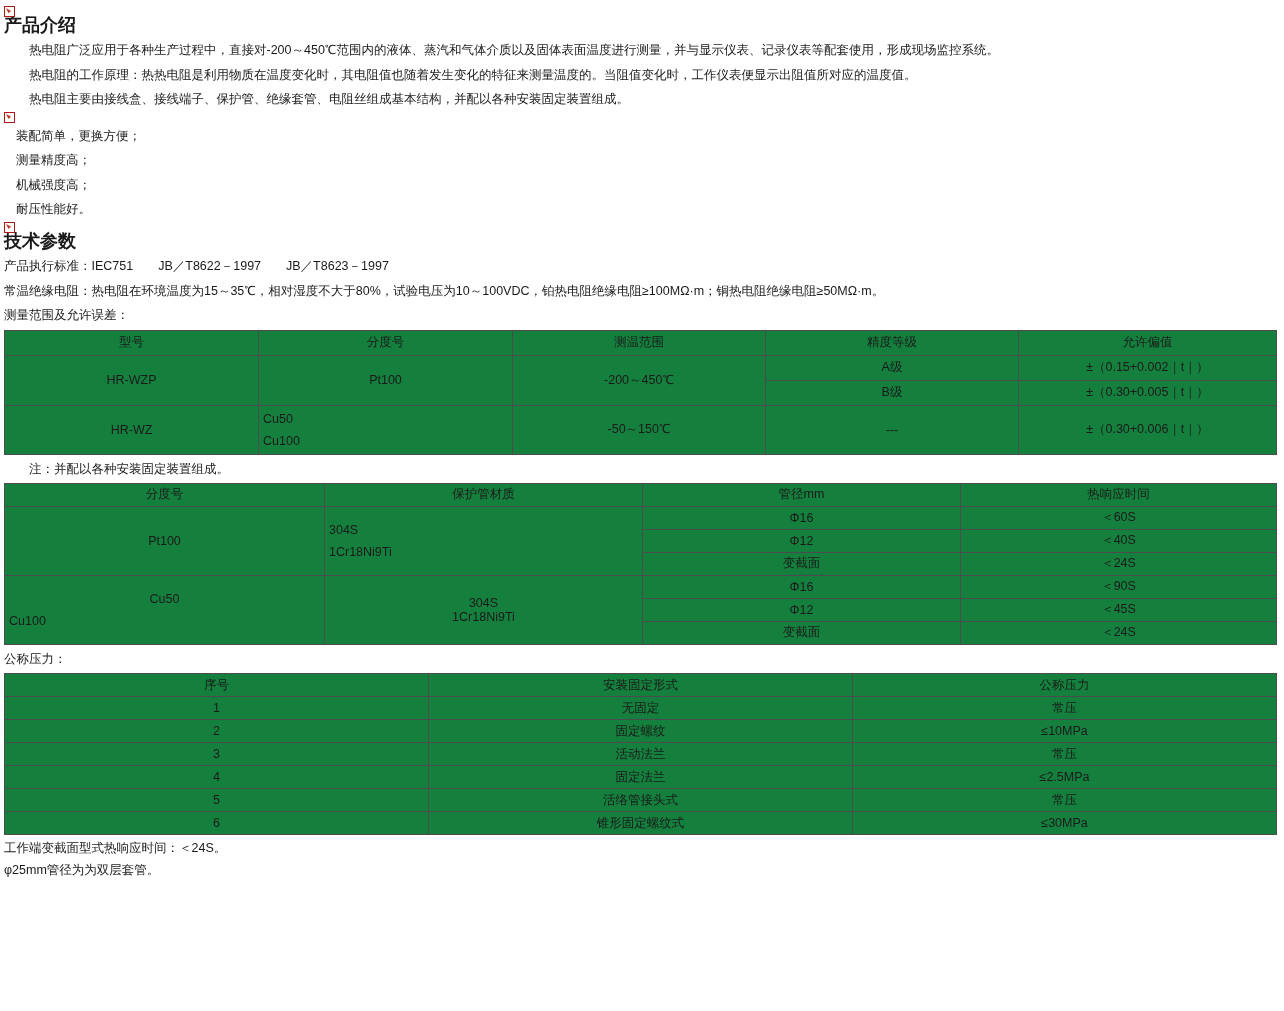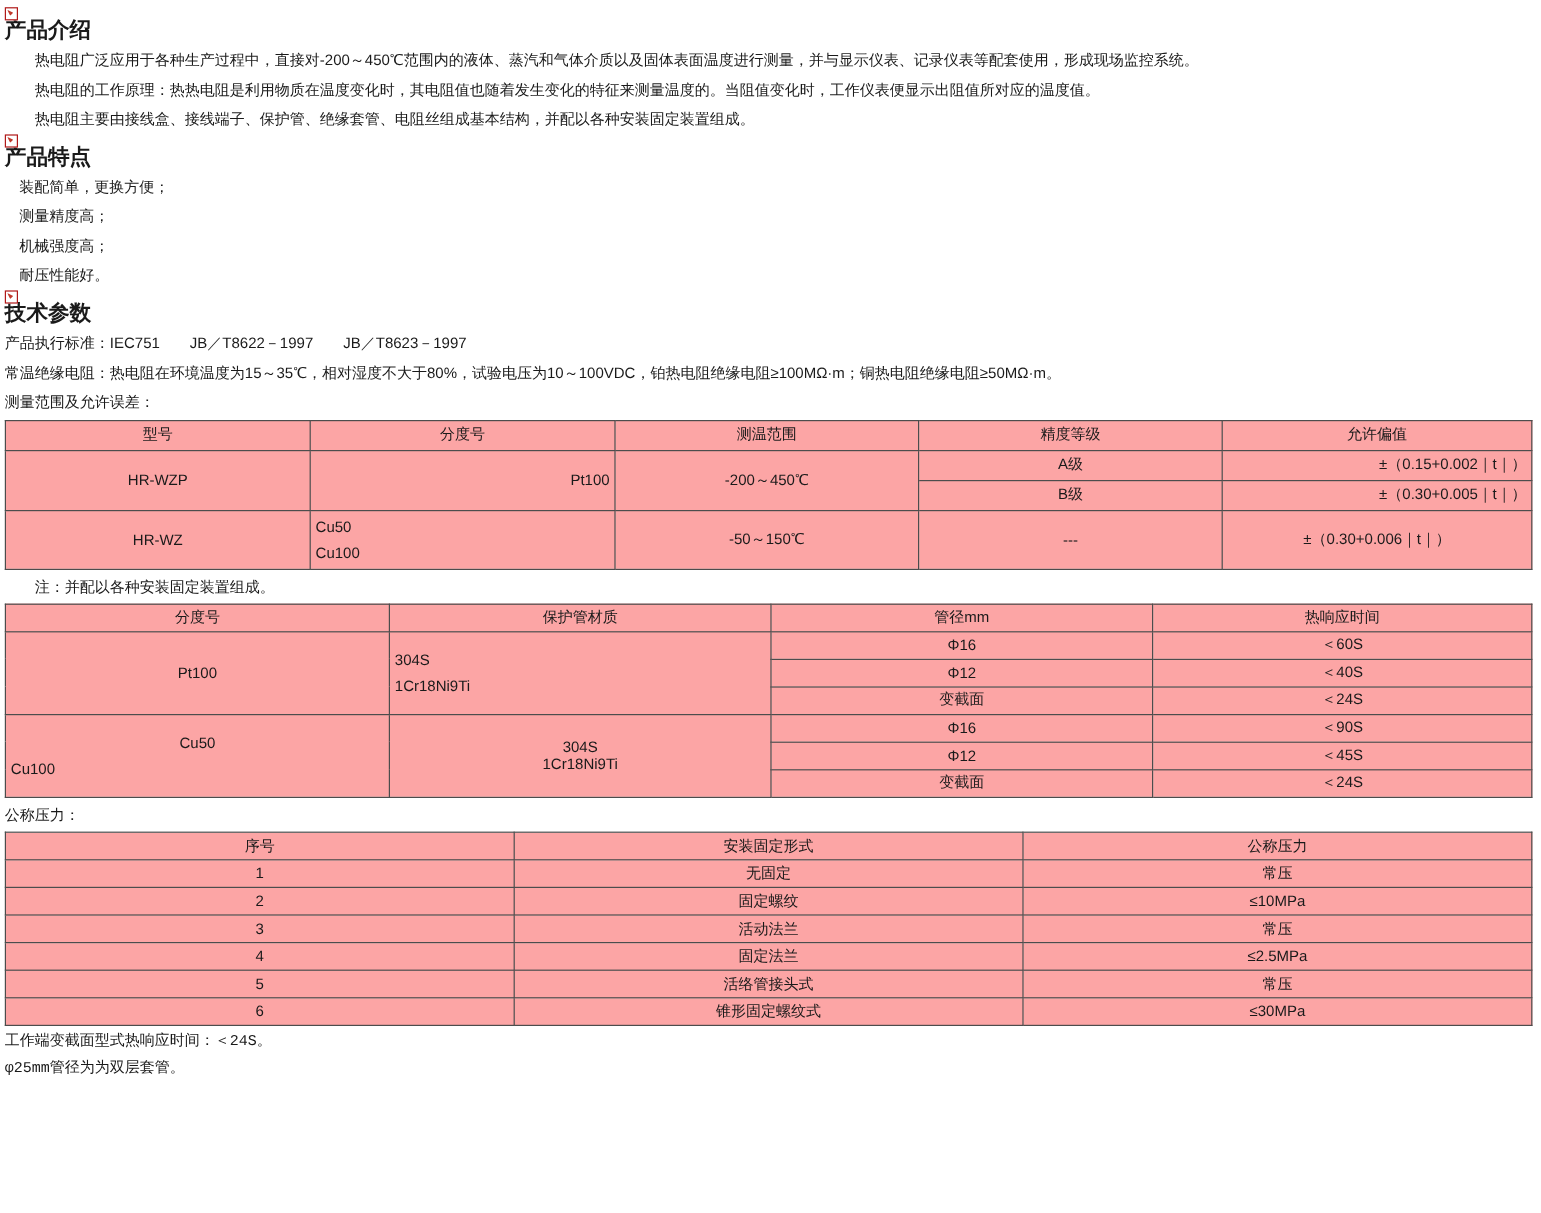--- a/index.html
+++ b/index.html
@@ -70,39 +70,38 @@
   .note {
     line-height: 24px;
     margin: 0;
     padding-left: 25px;
     font-size: 12.5px;
   }
   .tail-line {
     line-height: 22px;
     margin: 0;
     font-size: 12.5px;
-    font-family: Liberation Mono, monospace;
   }
   table {
     border-collapse: collapse;
     width: 1272px;
     table-layout: fixed;
     margin: 2px 0 2px 0;
   }
   table td {
     border: 1px solid #4c4c4c;
     text-align: center;
     font-size: 12.5px;
     padding: 2px 4px;
     vertical-align: middle;
     height: 18px;
-    background: #fca5a5;
+    background: #15803d;
   }
   td.left {
-    text-align: right;
+    text-align: center;
   }
   .t1 td { height: 20px; }
   .t1 .tall { height: 38px; }
   .block-cell {
     text-align: left;
     line-height: 22px;
     margin-left: 48px;
   }
 </style>
 </head>
@@ -110,21 +109,20 @@
 
 <div class="page">
 
   <div class="broken-row"><span class="broken-img"></span></div>
   <div class="sec-head">产品介绍</div>
   <p class="para indent">热电阻广泛应用于各种生产过程中，直接对-200～450℃范围内的液体、蒸汽和气体介质以及固体表面温度进行测量，并与显示仪表、记录仪表等配套使用，形成现场监控系统。</p>
   <p class="para indent">热电阻的工作原理：热热电阻是利用物质在温度变化时，其电阻值也随着发生变化的特征来测量温度的。当阻值变化时，工作仪表便显示出阻值所对应的温度值。</p>
   <p class="para indent">热电阻主要由接线盒、接线端子、保护管、绝缘套管、电阻丝组成基本结构，并配以各种安装固定装置组成。</p>
 
   <div class="broken-row"><span class="broken-img"></span></div>
-  <div class="sec-head">产品特点</div>
   <p class="feat">装配简单，更换方便；</p>
   <p class="feat">测量精度高；</p>
   <p class="feat">机械强度高；</p>
   <p class="feat">耐压性能好。</p>
 
   <div class="broken-row"><span class="broken-img"></span></div>
   <div class="sec-head">技术参数</div>
   <p class="spec-line">产品执行标准：IEC751　　JB／T8622－1997　　JB／T8623－1997</p>
   <p class="spec-line">常温绝缘电阻：热电阻在环境温度为15～35℃，相对湿度不大于80%，试验电压为10～100VDC，铂热电阻绝缘电阻≥100MΩ·m；铜热电阻绝缘电阻≥50MΩ·m。</p>
   <p class="spec-line">测量范围及允许误差：</p>

